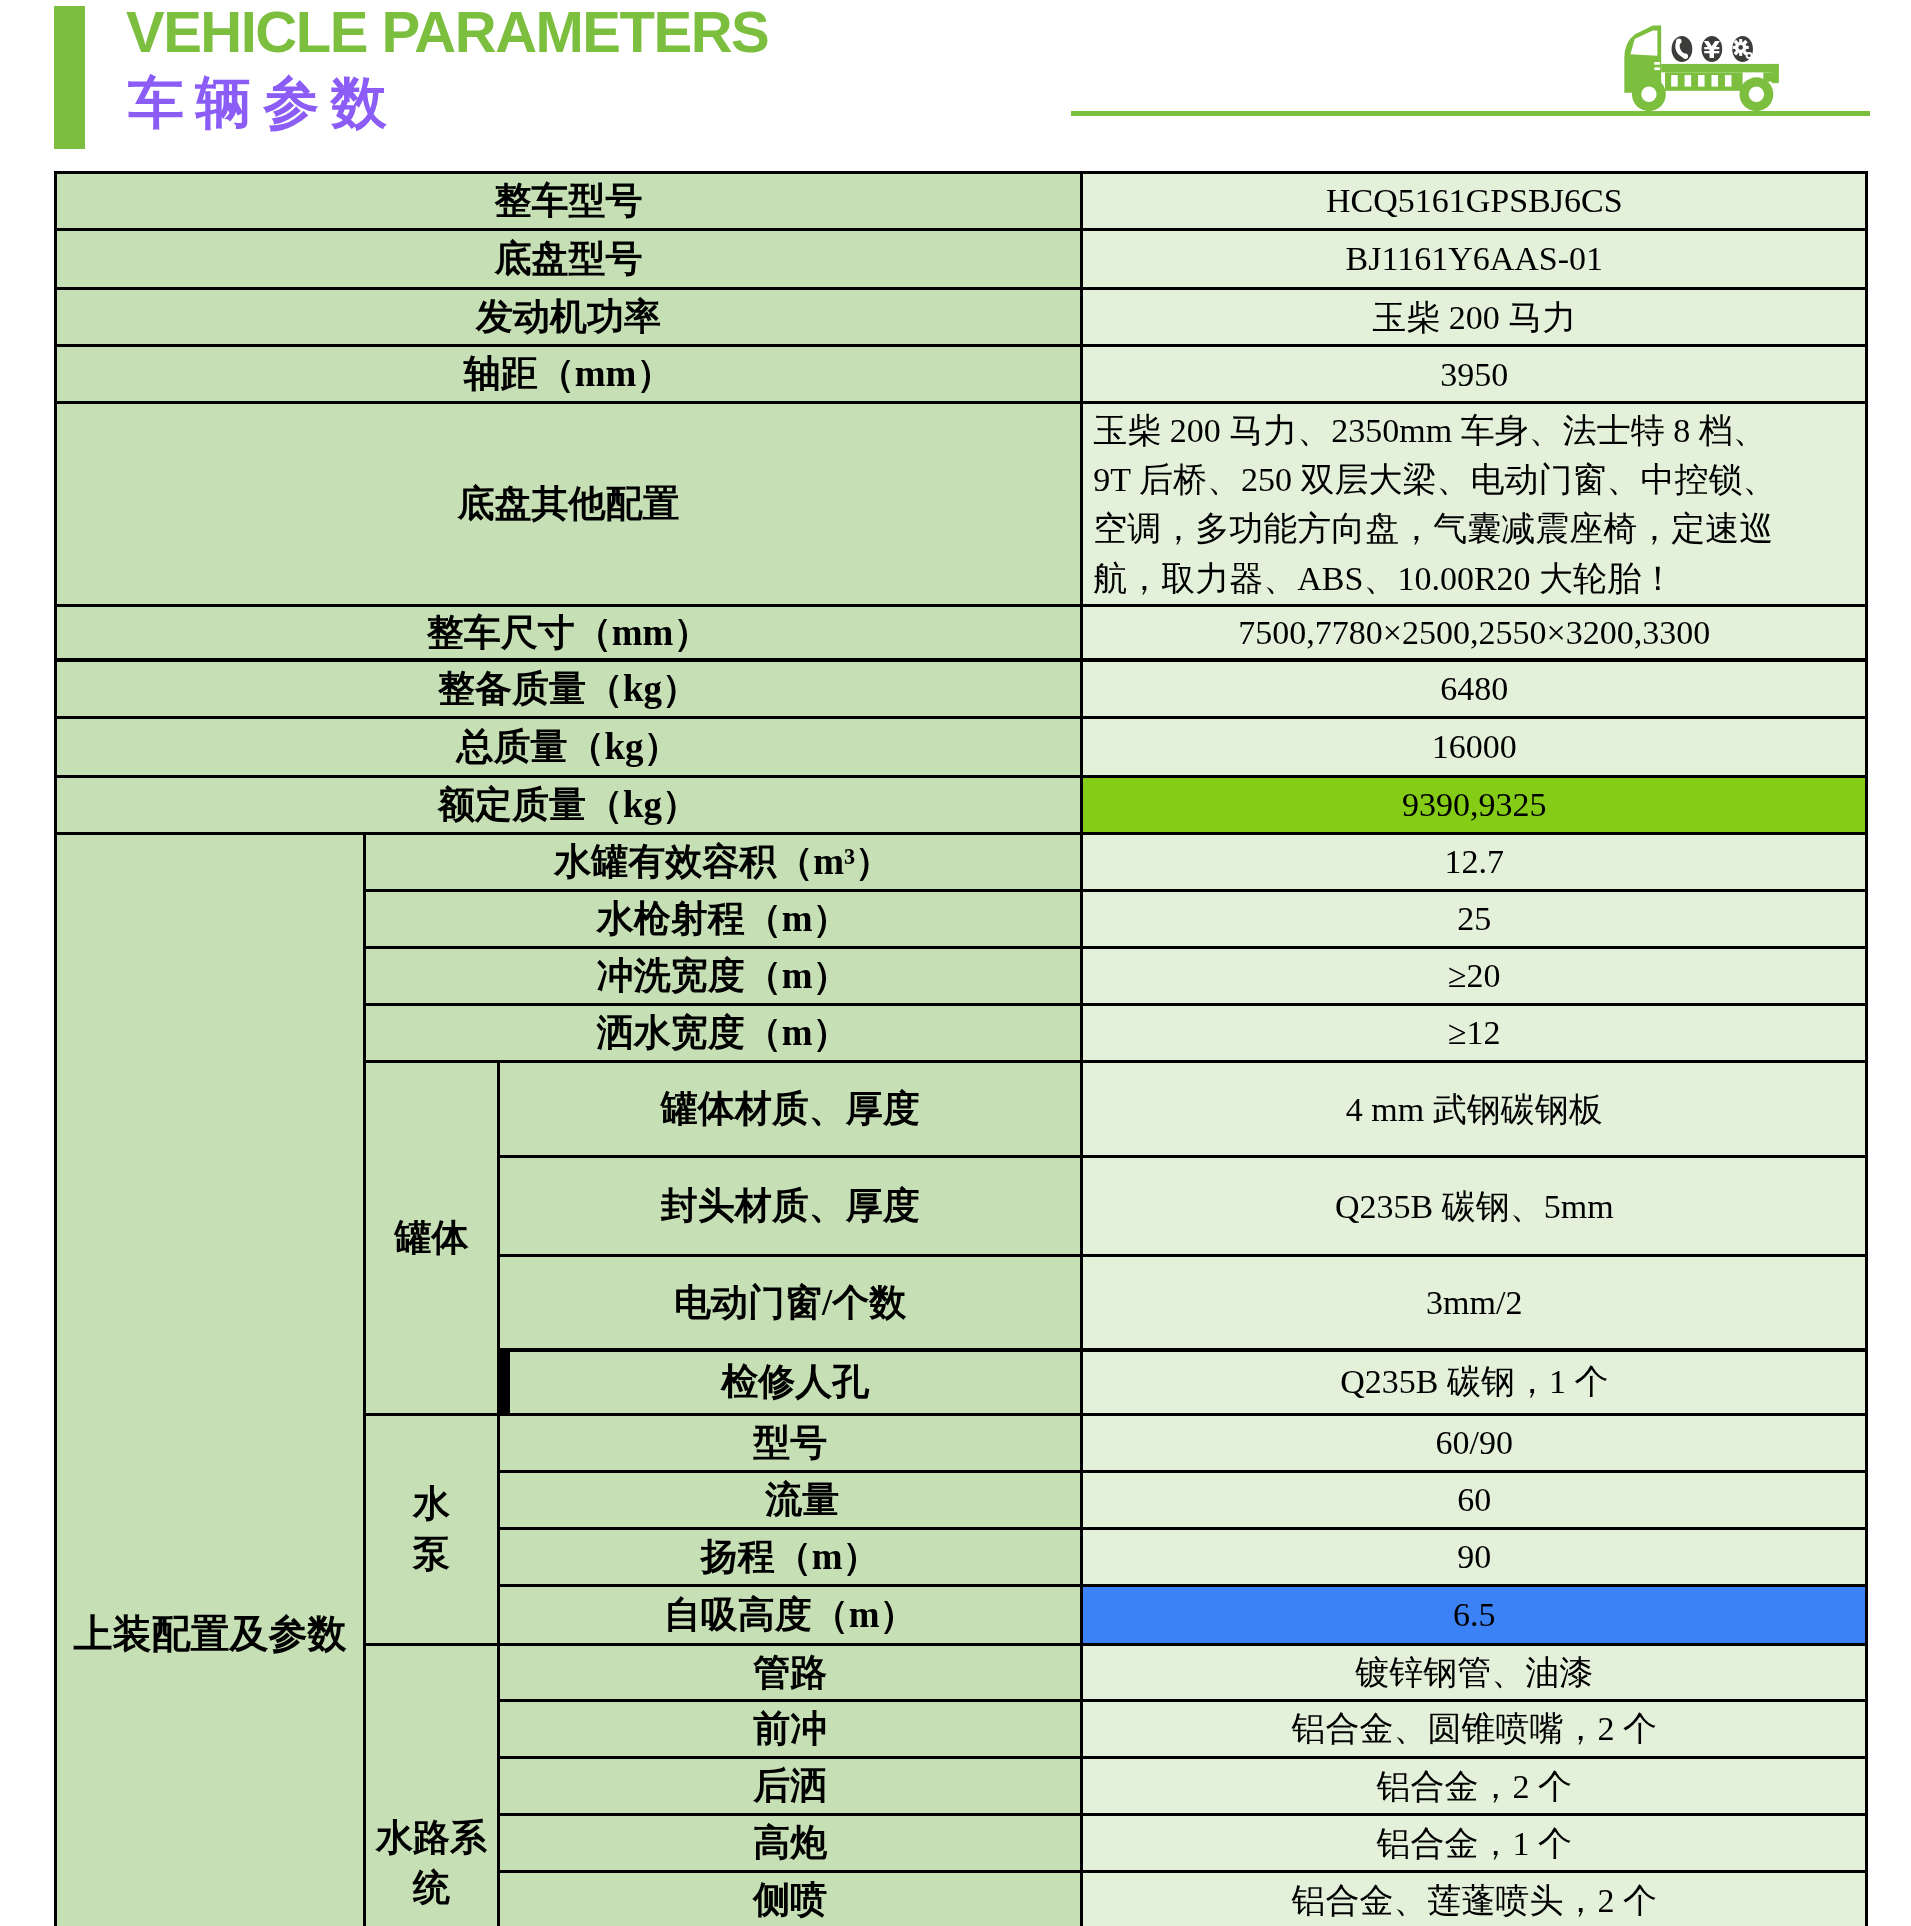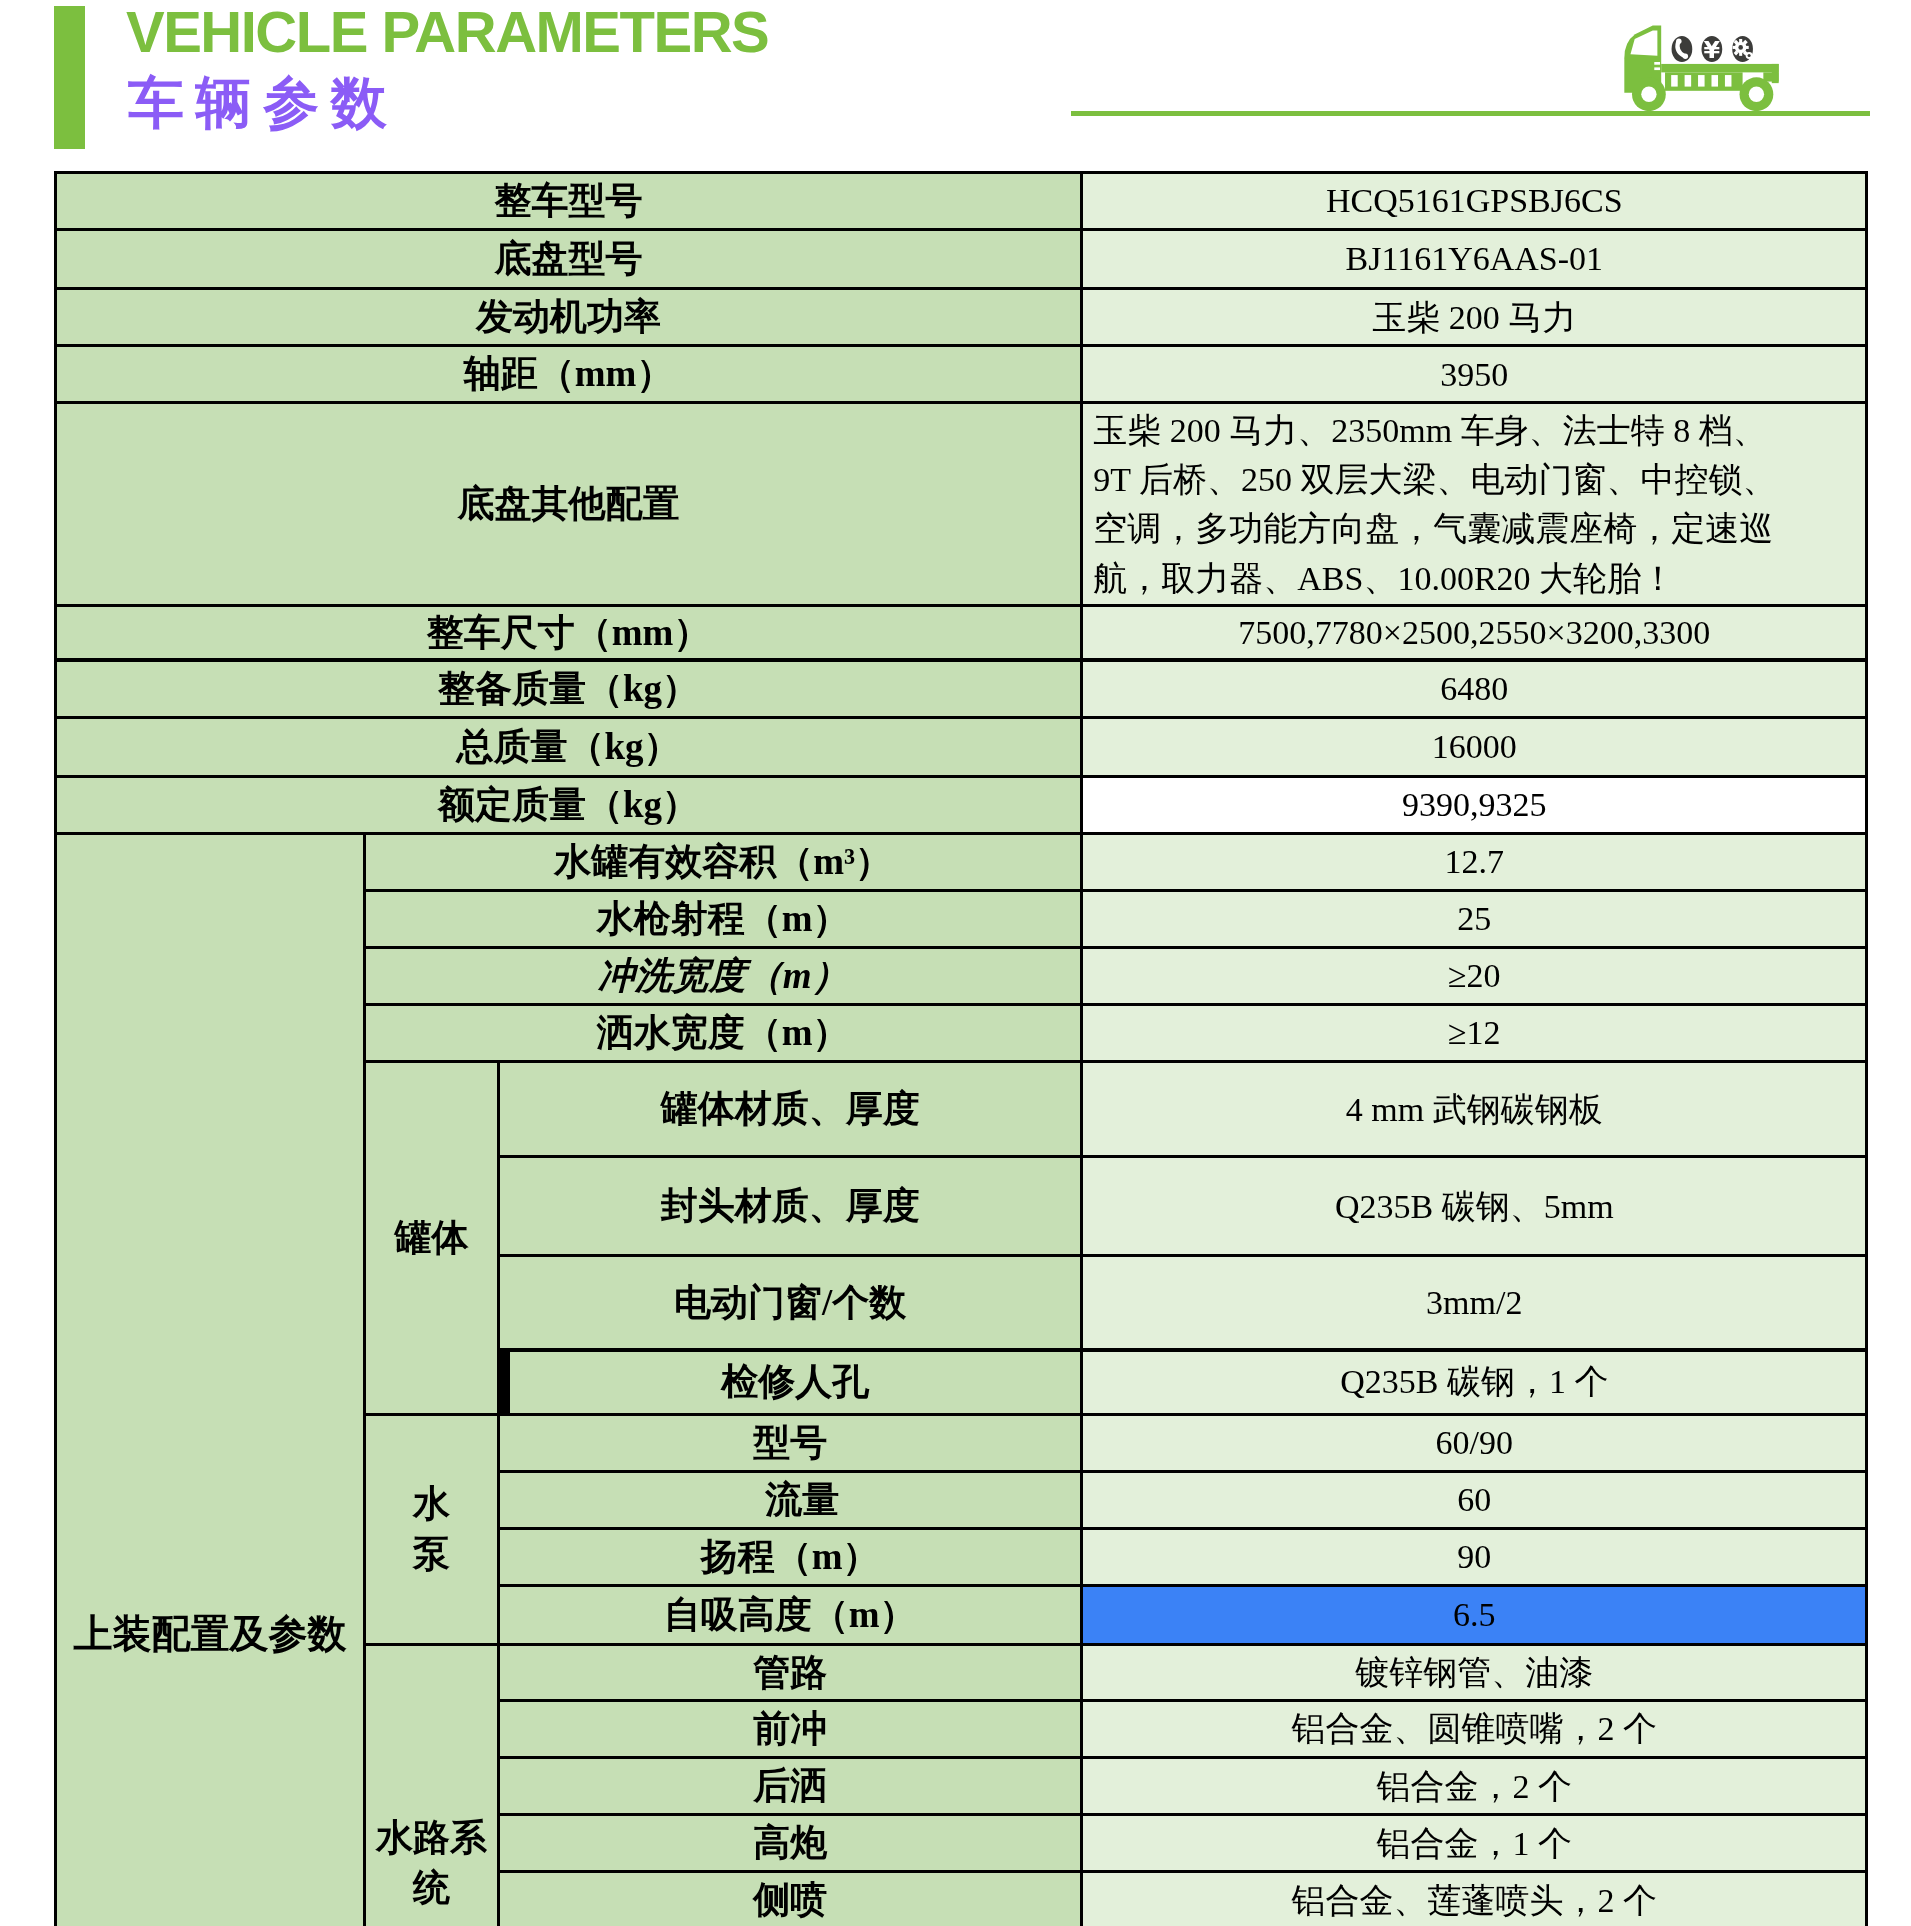--- a/index.html
+++ b/index.html
@@ -114,26 +114,26 @@
 9T 后桥、250 双层大梁、电动门窗、中控锁、
 空调，多功能方向盘，气囊减震座椅，定速巡
 航，取力器、ABS、10.00R20 大轮胎！</div>
       <div class="cell label" style="grid-area: 6 / 1 / auto / 4; background: rgb(198, 223, 181);">整车尺寸（mm）</div>
       <div class="cell value" style="grid-area: 6 / 4; background: rgb(227, 240, 218);">7500,7780×2500,2550×3200,3300</div>
       <div class="cell label" style="grid-area: 7 / 1 / auto / 4; background: rgb(198, 223, 181);">整备质量（kg）</div>
       <div class="cell value" style="grid-area: 7 / 4; background: rgb(227, 240, 218);">6480</div>
       <div class="cell label" style="grid-area: 8 / 1 / auto / 4; background: rgb(198, 223, 181);">总质量（kg）</div>
       <div class="cell value" style="grid-area: 8 / 4; background: rgb(227, 240, 218);">16000</div>
       <div class="cell label" style="grid-area: 9 / 1 / auto / 4; background: rgb(198, 223, 181);">额定质量（kg）</div>
-      <div class="cell value" style="grid-area: 9 / 4; background: #ffffff;">9390,9325</div>
+      <div class="cell value" style="grid-area: 9 / 4; background: #84cc16;">9390,9325</div>
       <div class="cell label" style="grid-area: 10 / 2 / auto / 4; background: rgb(198, 223, 181);">水罐有效容积（m³）</div>
       <div class="cell value" style="grid-area: 10 / 4; background: rgb(227, 240, 218);">12.7</div>
       <div class="cell label" style="grid-area: 11 / 2 / auto / 4; background: rgb(198, 223, 181);">水枪射程（m）</div>
       <div class="cell value" style="grid-area: 11 / 4; background: rgb(227, 240, 218);">25</div>
-      <div class="cell label" style="grid-area: 12 / 2 / auto / 4; background: rgb(198, 223, 181); font-style: italic;">冲洗宽度（m）</div>
+      <div class="cell label" style="grid-area: 12 / 2 / auto / 4; background: rgb(198, 223, 181);">冲洗宽度（m）</div>
       <div class="cell value" style="grid-area: 12 / 4; background: rgb(227, 240, 218);">≥20</div>
       <div class="cell label" style="grid-area: 13 / 2 / auto / 4; background: rgb(198, 223, 181);">洒水宽度（m）</div>
       <div class="cell value" style="grid-area: 13 / 4; background: rgb(227, 240, 218);">≥12</div>
       <div class="cell label" style="grid-area: 14 / 3 / auto / 4; background: rgb(198, 223, 181);">罐体材质、厚度</div>
       <div class="cell value" style="grid-area: 14 / 4; background: rgb(227, 240, 218);">4 mm 武钢碳钢板</div>
       <div class="cell label" style="grid-area: 15 / 3 / auto / 4; background: rgb(198, 223, 181);">封头材质、厚度</div>
       <div class="cell value" style="grid-area: 15 / 4; background: rgb(227, 240, 218);">Q235B 碳钢、5mm</div>
       <div class="cell label" style="grid-area: 16 / 3 / auto / 4; background: rgb(198, 223, 181);">电动门窗/个数</div>
       <div class="cell value" style="grid-area: 16 / 4; background: rgb(227, 240, 218);">3mm/2</div>
       <div class="cell label" style="grid-area: 17 / 3 / auto / 4; background: rgb(198, 223, 181); margin-left: 10px;">检修人孔</div>

